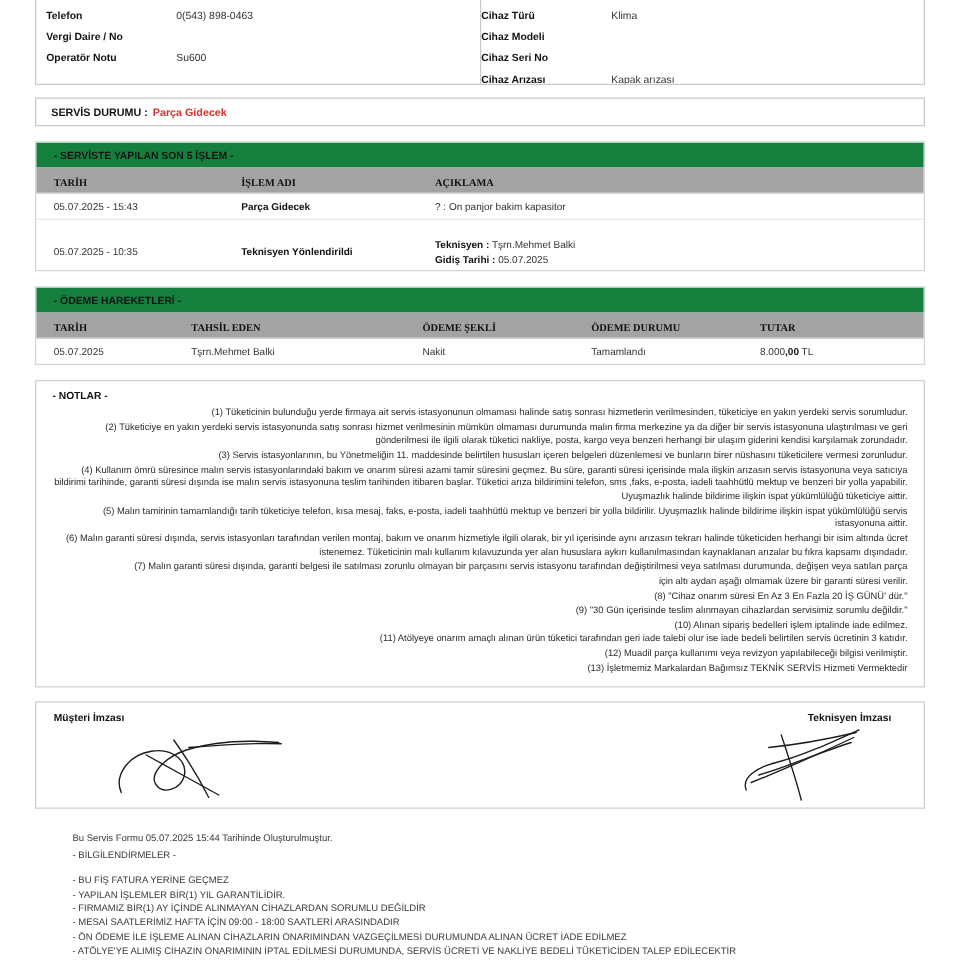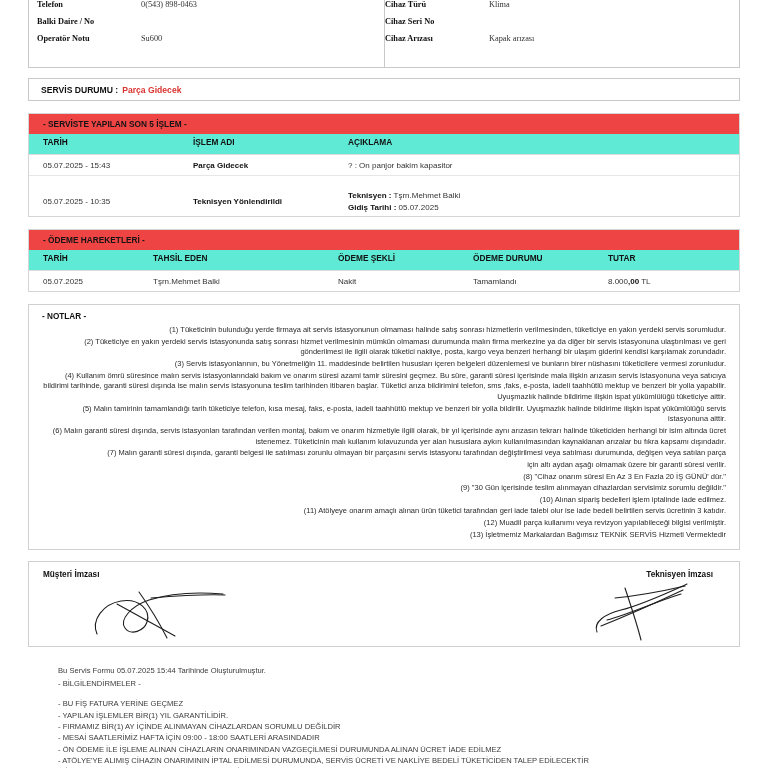--- a/index.html
+++ b/index.html
@@ -41,24 +41,23 @@
     flex: 1 1 50%;
     box-sizing: border-box;
     padding: 0 8px;
   }
   .info-col.right {
     border-left: 1px solid #c9c9c9;
     padding-left: 0;
   }
   .info-row {
     display: flex;
-    align-items: flex-start;
+    align-items: flex-end;
     height: 17px;
     font-size: 8.3px;
-    font-family: Liberation Serif, serif;
   }
   .info-label {
     width: 104px;
     font-weight: bold;
     color: #111;
     flex: none;
   }
   .info-value {
     color: #333;
   }
@@ -83,37 +82,38 @@
     margin-left: 4px;
   }
 
   
   .table-panel {
     margin-top: 12px;
     border: 1px solid #d5d5d5;
     overflow: hidden;
   }
   .table-title {
-    background: #ef4444;
+    background: #15803d;
     height: 20px;
     line-height: 20px;
     padding-left: 14px;
     font-size: 8.3px;
     font-weight: bold;
     color: #141414;
   }
   .thead {
     display: flex;
     height: 20px;
-    align-items: flex-start;
-    background: #5eead4;
+    align-items: flex-end;
+    background: #a3a3a3;
     border-bottom: 1px solid #dcdcdc;
     font-size: 8.3px;
     font-weight: bold;
     color: #111;
+    font-family: Liberation Serif, serif;
   }
   .trow {
     display: flex;
     align-items: center;
     border-bottom: 1px solid #e6e6e6;
     font-size: 8px;
     color: #333;
     min-height: 20px;
   }
   .trow:last-child { border-bottom: none; }
@@ -196,33 +196,37 @@
 <div class="page">
 
   <div class="panel info-panel">
 
     <div class="info-col left">
       <div class="info-row">
         <span class="info-label">Telefon</span>
         <span class="info-value">0(543) 898-0463</span>
       </div>
       <div class="info-row">
-        <span class="info-label">Balki Daire / No</span>
+        <span class="info-label">Vergi Daire / No</span>
         <span class="info-value"></span>
       </div>
       <div class="info-row">
         <span class="info-label">Operatör Notu</span>
         <span class="info-value">Su600</span>
       </div>
     </div>
 
     <div class="info-col right">
       <div class="info-row">
         <span class="info-label">Cihaz Türü</span>
         <span class="info-value">Klima</span>
+      </div>
+      <div class="info-row">
+        <span class="info-label">Cihaz Modeli</span>
+        <span class="info-value"></span>
       </div>
       <div class="info-row">
         <span class="info-label">Cihaz Seri No</span>
         <span class="info-value"></span>
       </div>
       <div class="info-row">
         <span class="info-label">Cihaz Arızası</span>
         <span class="info-value">Kapak arızası</span>
       </div>
     </div>

